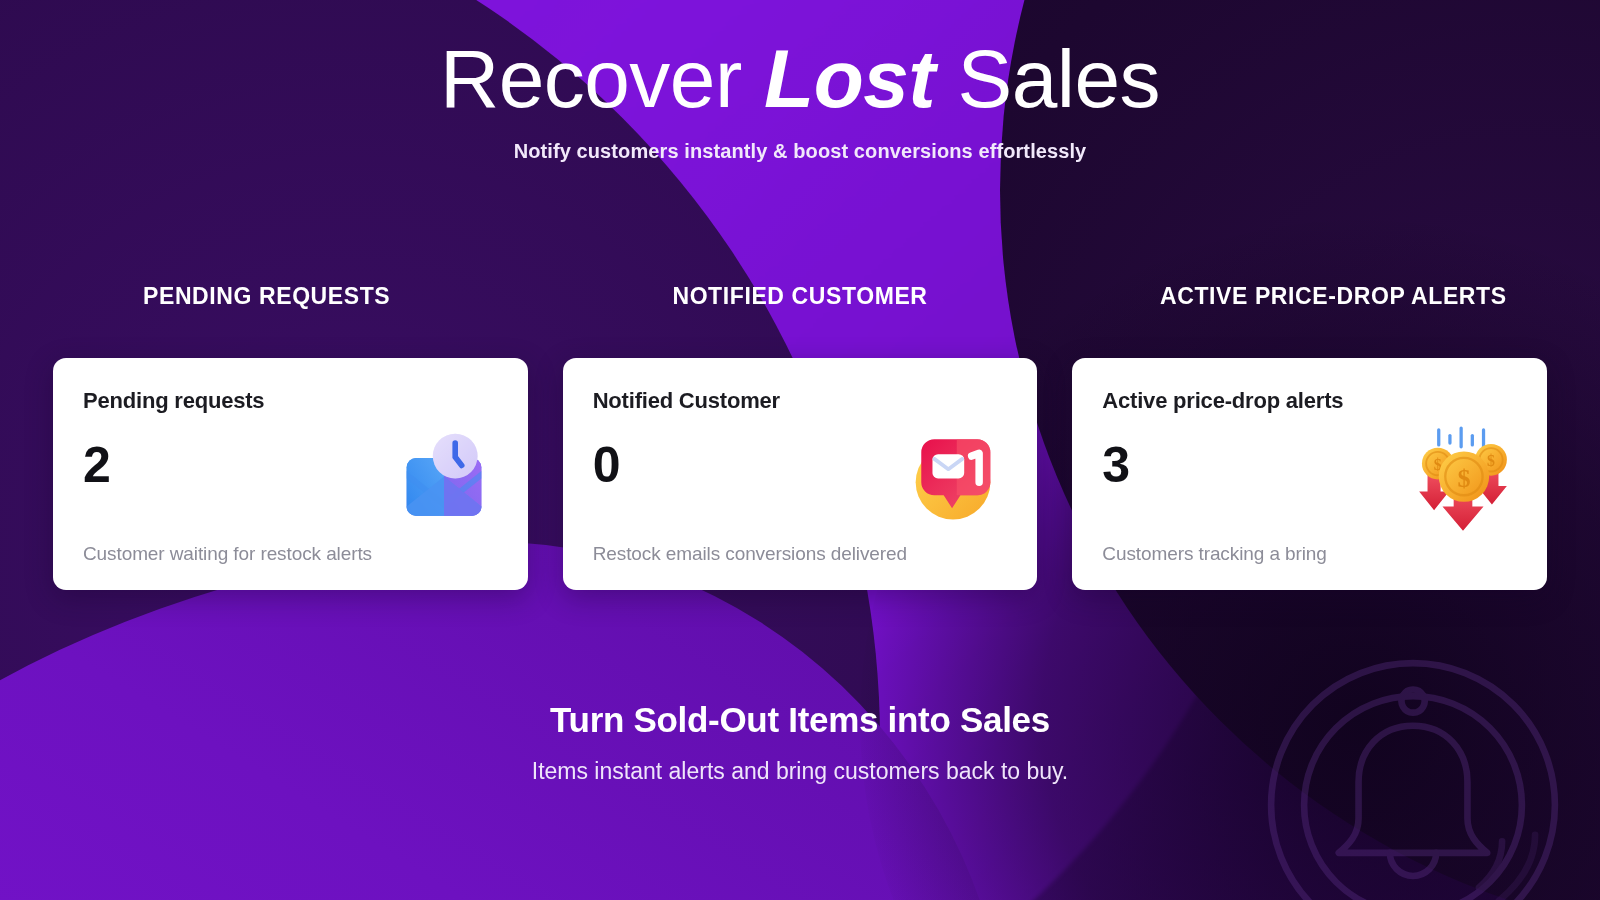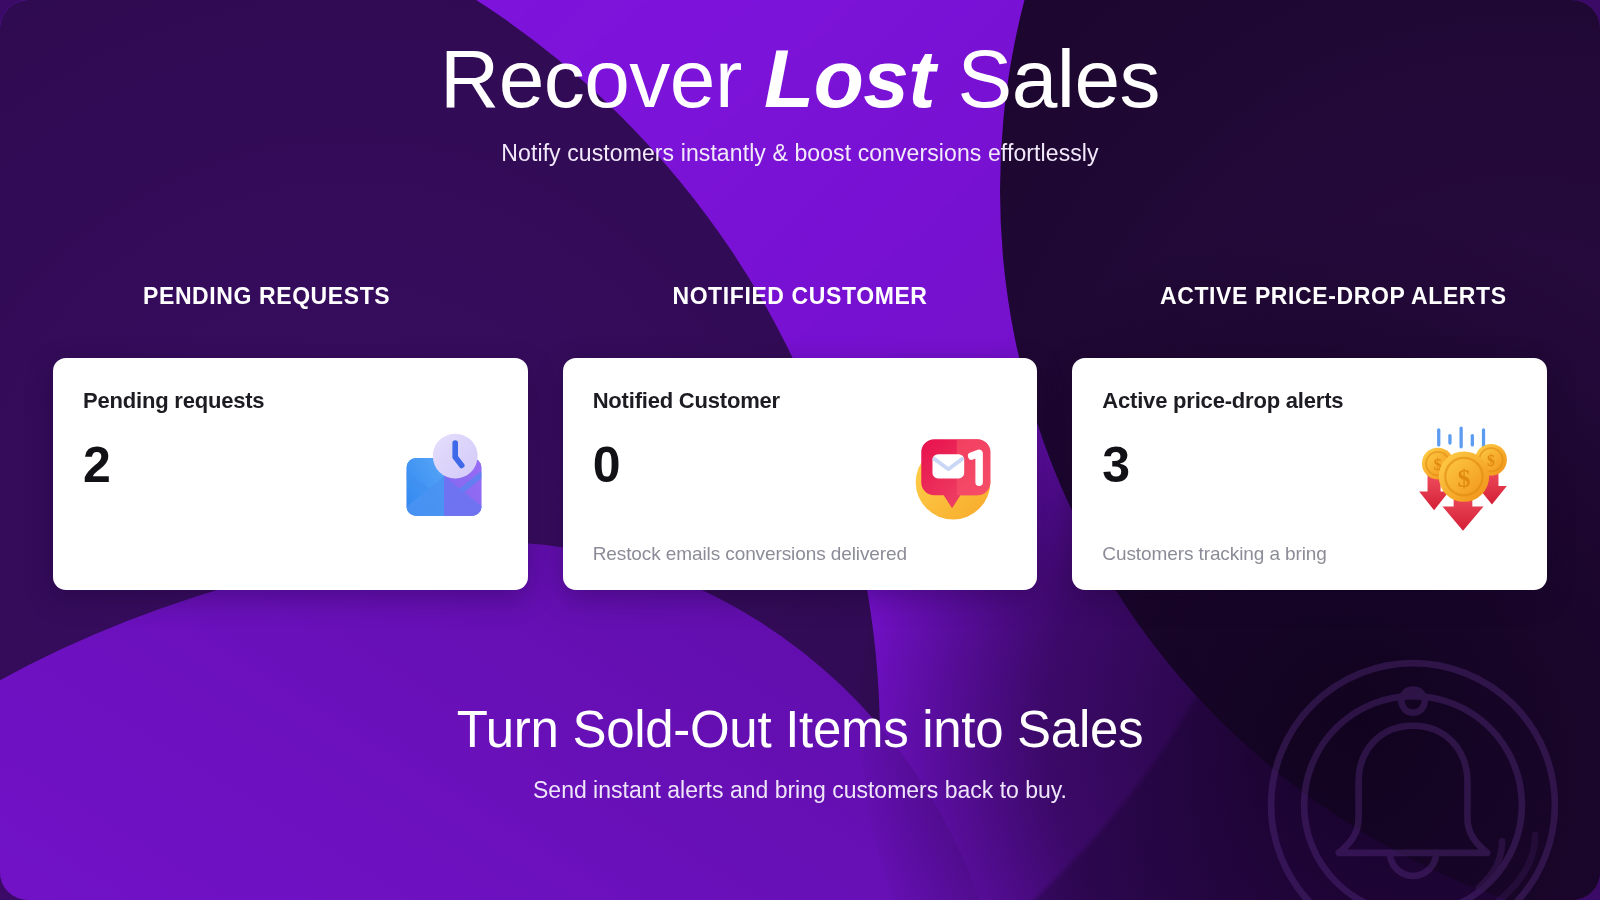--- a/index.html
+++ b/index.html
@@ -11,21 +11,20 @@
     background:#3b0a66;
   }
 
   
   #stage{
     position:relative;
     width:1600px; height:900px;
     overflow:hidden;
     background:
       linear-gradient(135deg,#6c0fbe 0%, #7b14d8 28%, #6a0fb8 55%, #4a0a86 78%, #2b0550 100%);
-    border-radius: 28px;
   }
 
   
   .bg-wedge{
     position:absolute; left:-180px; top:-380px;
     width:1500px; height:1500px;
     background:linear-gradient(150deg,#8a18e8 0%, #7d13da 45%, #6d10c0 100%);
     border-radius:48% 52% 60% 40% / 55% 45% 55% 45%;
     transform:rotate(-12deg);
     opacity:.85;
@@ -91,23 +90,23 @@
     font-weight:400;
     letter-spacing:-.5px;
     white-space:nowrap;
   }
   .hero-title .em{
     font-weight:bold;
     font-style:italic;
   }
   .hero-sub{
     margin-top:18px;
-    font-size:23px;
+    font-size:20px;
     color:#f2e9fb;
-    font-weight:400;
+    font-weight:700;
     letter-spacing:.1px;
   }
 
   
   .col-labels{
     position:absolute; top:283px; left:0; width:1600px;
     display:flex; z-index:5;
   }
   .col-label{
     flex:1 1 0;
@@ -162,22 +161,22 @@
     width:112px; height:112px;
   }
   .card-icon svg{ width:100%; height:100%; display:block; }
 
   
   .footer{
     position:absolute; left:0; top:700px; width:1600px;
     text-align:center; z-index:5;
   }
   .footer-title{
-    font-size:51px;
-    font-weight:normal;
+    font-size:35px;
+    font-weight:bold;
     color:#ffffff;
     letter-spacing:-.3px;
   }
   .footer-sub{
     margin-top:18px;
     font-size:23px;
     color:#efe5fa;
     font-weight:400;
   }
 </style>
@@ -215,20 +214,21 @@
     <div class="col-label">PENDING REQUESTS</div>
     <div class="col-label">NOTIFIED CUSTOMER</div>
     <div class="col-label">ACTIVE PRICE-DROP ALERTS</div>
   </div>
 
   <div class="cards">
 
     <div class="card">
       <div class="card-title">Pending requests</div>
       <div class="card-value">2</div>
+      <div class="card-desc">Customer waiting for restock alerts</div>
       <div class="card-icon">
         <svg viewBox="0 0 120 120">
           <defs>
             <linearGradient id="envA" x1="0" y1="1" x2="1" y2="0">
               <stop offset="0" stop-color="#2f86ef"></stop>
                 <stop offset="1" stop-color="#58a6f7"></stop>
             </linearGradient>
             <linearGradient id="envB" x1="1" y1="0" x2="0" y2="1">
               <stop offset="0" stop-color="#9b6bf5"></stop>
                 <stop offset="1" stop-color="#7b68ee"></stop>
@@ -333,16 +333,16 @@
           <circle cx="61" cy="58" r="20" fill="none" stroke="#e08a12" stroke-width="2.5" opacity=".6"></circle>
           <text x="61" y="69" font-family="Liberation Serif, serif" font-size="28" font-weight="bold" fill="#e08a12" text-anchor="middle">$</text>
         </svg>
       </div>
     </div>
 
   </div>
 
   <div class="footer">
     <div class="footer-title">Turn Sold-Out Items into Sales</div>
-    <div class="footer-sub">Send instant alerts and bring customers back to buy.</div>
+    <div class="footer-sub">Items instant alerts and bring customers back to buy.</div>
   </div>
 
 </div>
 
 </body></html>

